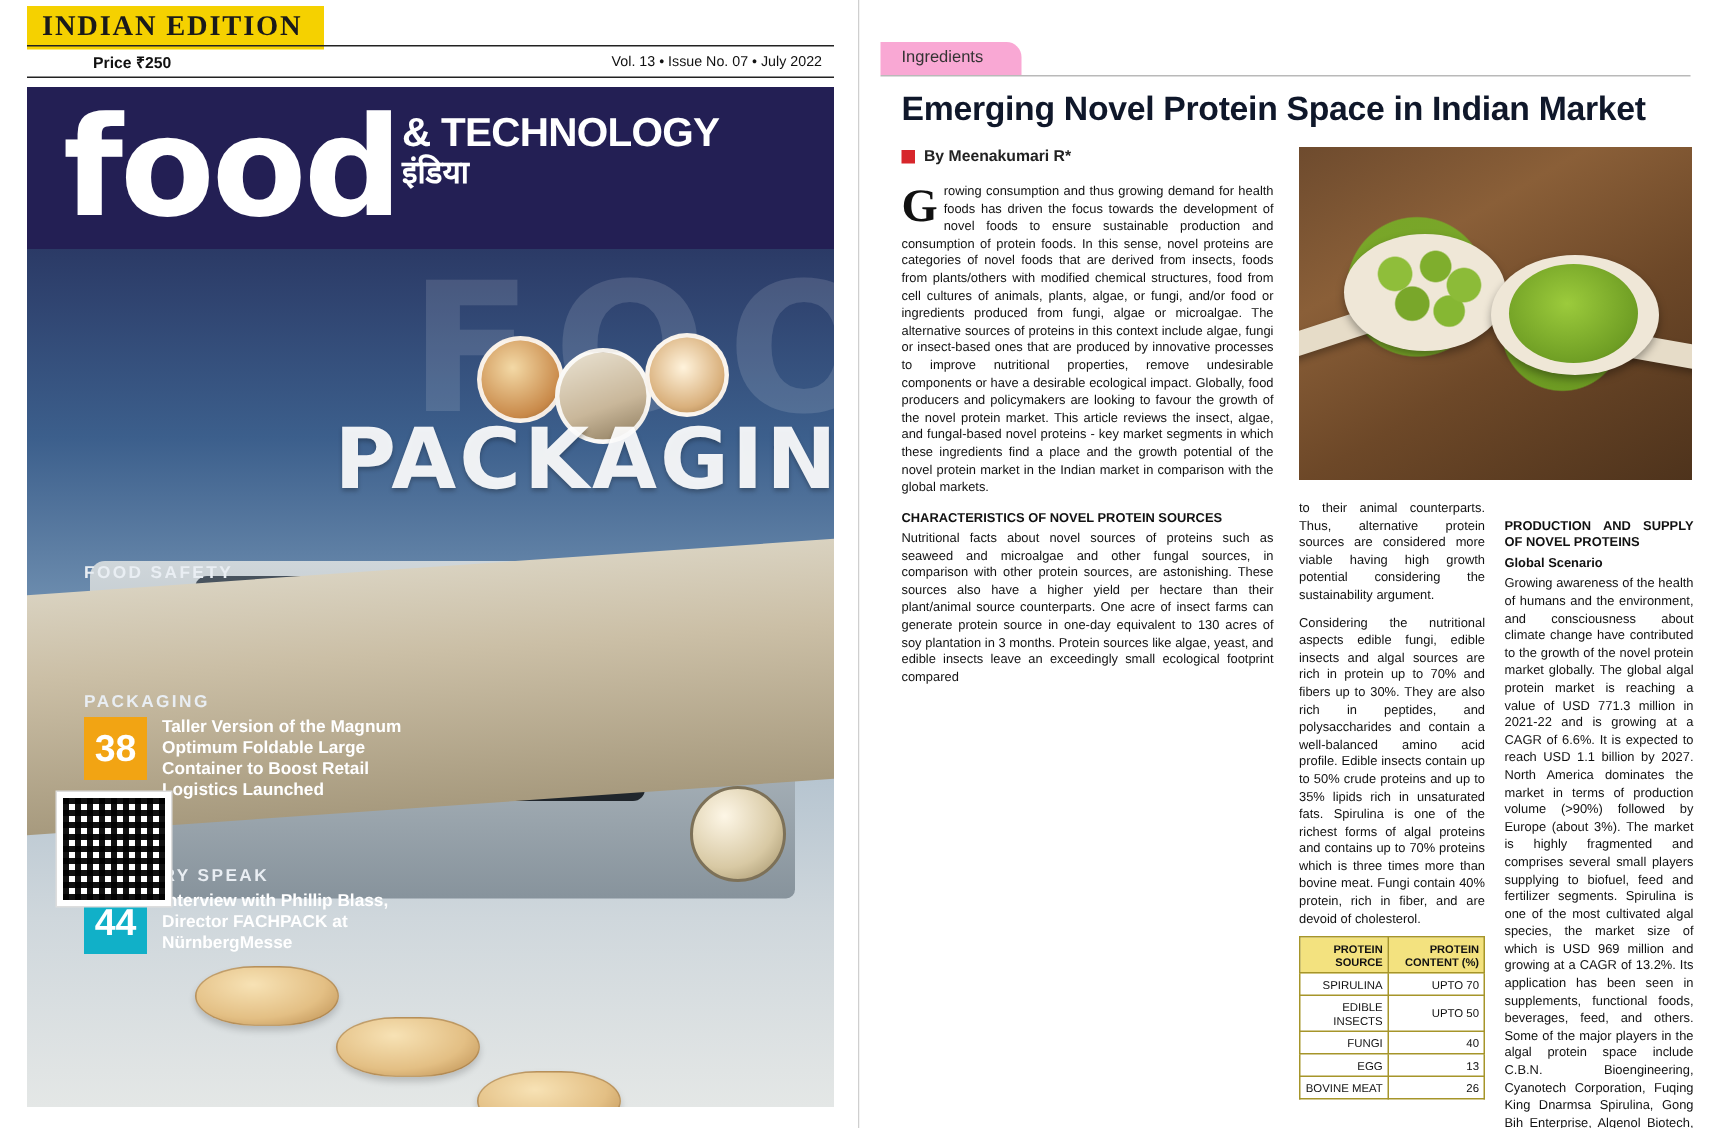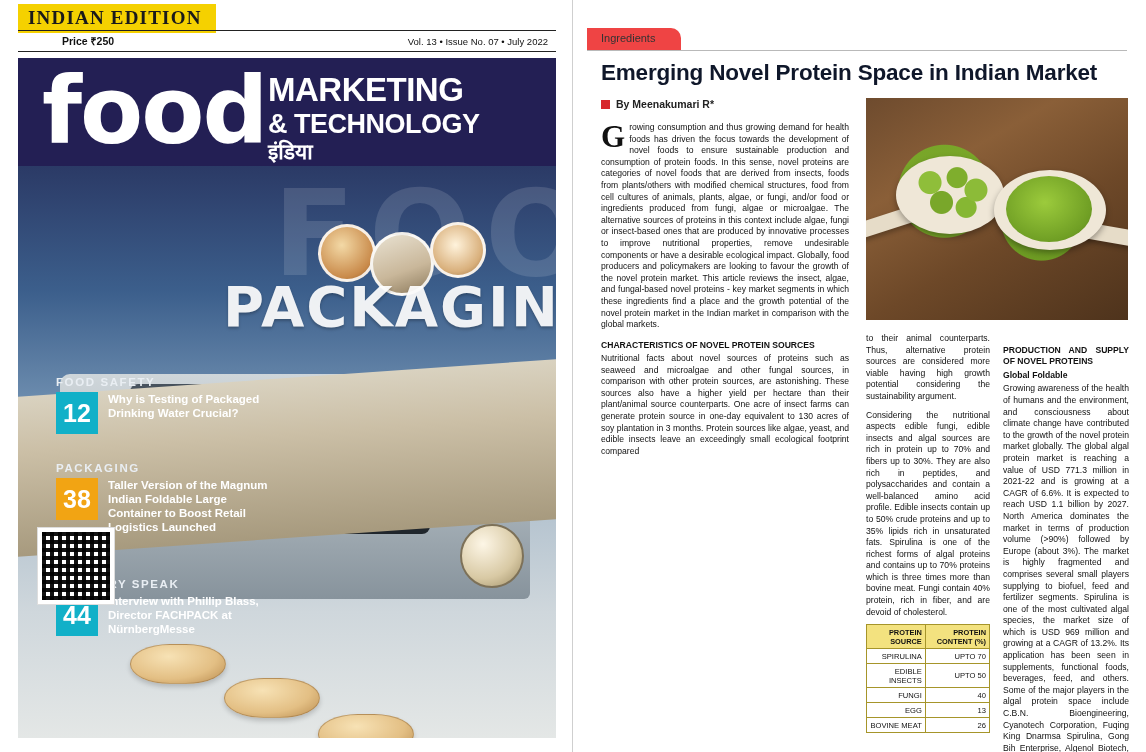--- a/index.html
+++ b/index.html
@@ -153,21 +153,21 @@
   .t2 .num { background:#f2a413; }
   .t3 .num { background:#11b0c8; }
 
   
   .article { width:573px; height:752px; position:relative; padding:0; background:#fff; }
   .ing-tab {
     position:absolute; left:14px; top:28px; width:540px; height:22px;
   }
   .ing-tab .tab {
     position:absolute; left:0; top:0; height:22px;
-    background:#ef4444; color:#333; font-size:11px;
+    background:#f9a8d4; color:#333; font-size:11px;
     padding:4px 26px 4px 14px;
     border-radius:0 10px 0 0;
   }
   .ing-rule {
     position:absolute; left:14px; top:50px; width:540px; border-top:1px solid #b9b9b9;
   }
 
   .headline {
     position:absolute; left:28px; top:60px; width:528px;
     font-size:22.5px; font-weight:bold; color:#0f172a;
@@ -268,21 +268,20 @@
     <div class="indian-edition">INDIAN EDITION</div>
 
     <div class="price-bar">
       <span class="price">Price ₹250</span>
       <span class="issue">Vol. 13 • Issue No. 07 • July 2022</span>
     </div>
 
     <div class="masthead">
       <div class="food">food</div>
       <div class="right">
-        <div class="mk">MARKETING</div>
         <div class="tech">&amp; TECHNOLOGY</div>
         <div class="hindi">इंडिया</div>
       </div>
     </div>
 
     <div class="hero">
       <div class="ghost-food">FOOD</div>
 
       <div class="circ circ1"></div>
       <div class="circ circ2"></div>
@@ -298,31 +297,27 @@
         </div>
       </div>
       <div class="m-belt"></div>
 
       <div class="bread b1"></div>
       <div class="bread b2"></div>
       <div class="bread b3"></div>
 
       <div class="teaser t1">
         <div class="kicker">FOOD SAFETY</div>
-        <div class="row">
-          <div class="num">12</div>
-          <div class="txt">Why is Testing of Packaged Drinking Water Crucial?</div>
-        </div>
       </div>
 
       <div class="teaser t2">
         <div class="kicker">PACKAGING</div>
         <div class="row">
           <div class="num">38</div>
-          <div class="txt">Taller Version of the Magnum Indian Foldable Large Container to Boost Retail Logistics Launched</div>
+          <div class="txt">Taller Version of the Magnum Optimum Foldable Large Container to Boost Retail Logistics Launched</div>
         </div>
       </div>
 
       <div class="teaser t3">
         <div class="kicker">INDUSTRY SPEAK</div>
         <div class="row">
           <div class="num">44</div>
           <div class="txt">Interview with Phillip Blass, Director FACHPACK at NürnbergMesse</div>
         </div>
       </div>
@@ -360,21 +355,21 @@
       <p>Nutritional facts about novel sources of proteins such as seaweed and microalgae and other fungal sources, in comparison with other protein sources, are astonishing. These sources also have a higher yield per hectare than their plant/animal source counterparts. One acre of insect farms can generate protein source in one-day equivalent to 130 acres of soy plantation in 3 months. Protein sources like algae, yeast, and edible insects leave an exceedingly small ecological footprint compared</p>
     </div>
 
     <div class="body-col col2">
       <p>to their animal counterparts. Thus, alternative protein sources are considered more viable having high growth potential considering the sustainability argument.</p>
       <p>Considering the nutritional aspects edible fungi, edible insects and algal sources are rich in protein up to 70% and fibers up to 30%. They are also rich in peptides, and polysaccharides and contain a well-balanced amino acid profile. Edible insects contain up to 50% crude proteins and up to 35% lipids rich in unsaturated fats. Spirulina is one of the richest forms of algal proteins and contains up to 70% proteins which is three times more than bovine meat. Fungi contain 40% protein, rich in fiber, and are devoid of cholesterol.</p>
     </div>
 
     <div class="body-col col3">
       <div class="sec-head" style="margin-top:12px">PRODUCTION AND SUPPLY OF NOVEL PROTEINS</div>
-      <div class="sub-head">Global Foldable</div>
+      <div class="sub-head">Global Scenario</div>
       <p>Growing awareness of the health of humans and the environment, and consciousness about climate change have contributed to the growth of the novel protein market globally. The global algal protein market is reaching a value of USD 771.3 million in 2021-22 and is growing at a CAGR of 6.6%. It is expected to reach USD 1.1 billion by 2027. North America dominates the market in terms of production volume (&gt;90%) followed by Europe (about 3%). The market is highly fragmented and comprises several small players supplying to biofuel, feed and fertilizer segments. Spirulina is one of the most cultivated algal species, the market size of which is USD 969 million and growing at a CAGR of 13.2%. Its application has been seen in supplements, functional foods, beverages, feed, and others. Some of the major players in the algal protein space include C.B.N. Bioengineering, Cyanotech Corporation, Fuqing King Dnarmsa Spirulina, Gong Bih Enterprise, Algenol Biotech, Far East</p>
     </div>
 
     <table class="ptable">
       <thead>
         <tr>
           <th>PROTEIN SOURCE</th>
           <th>PROTEIN CONTENT (%)</th>
         </tr>
       </thead>

